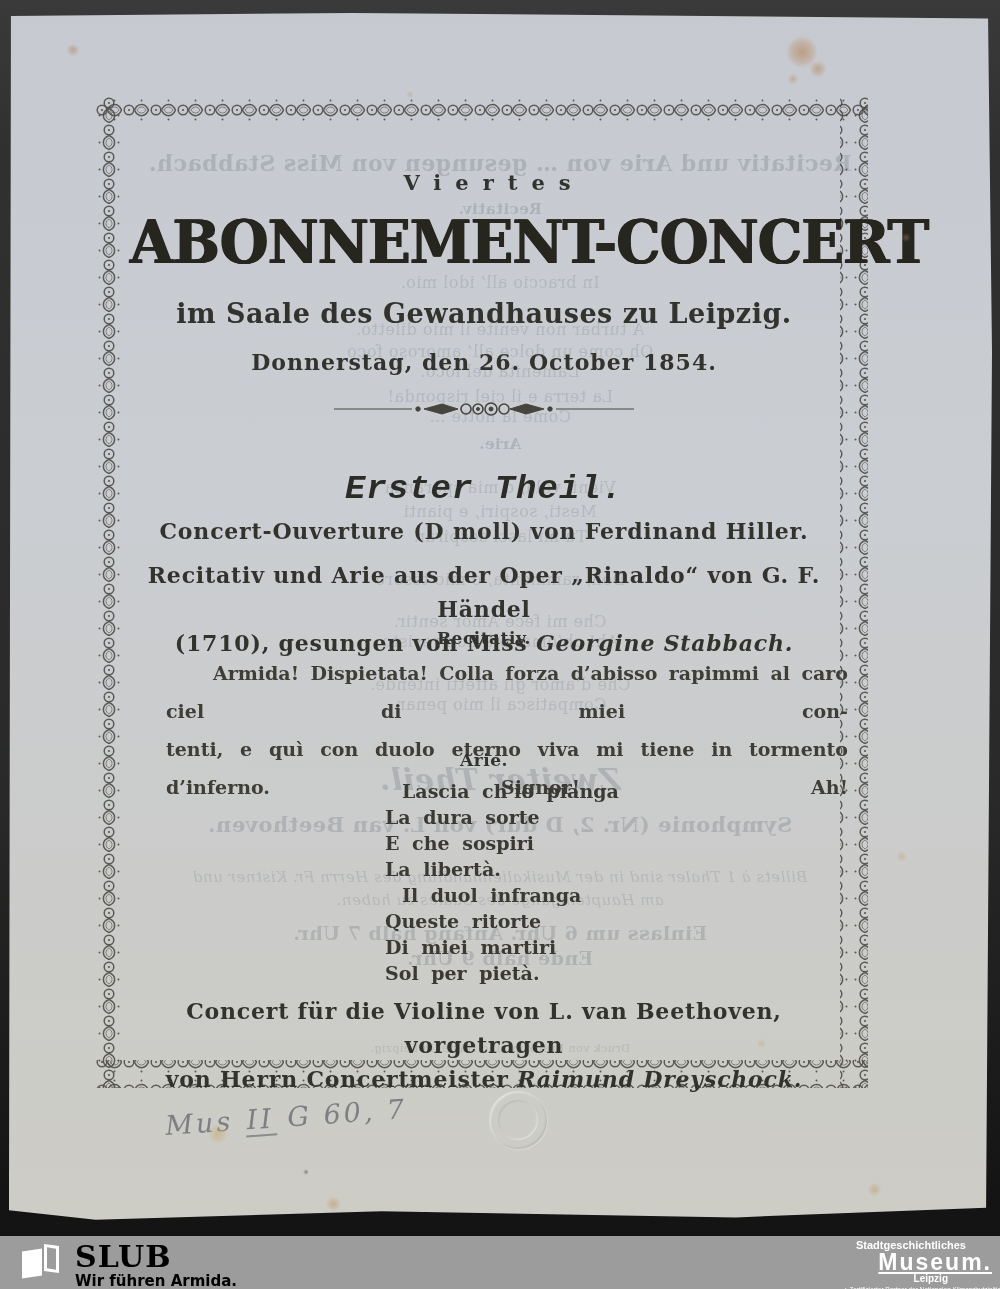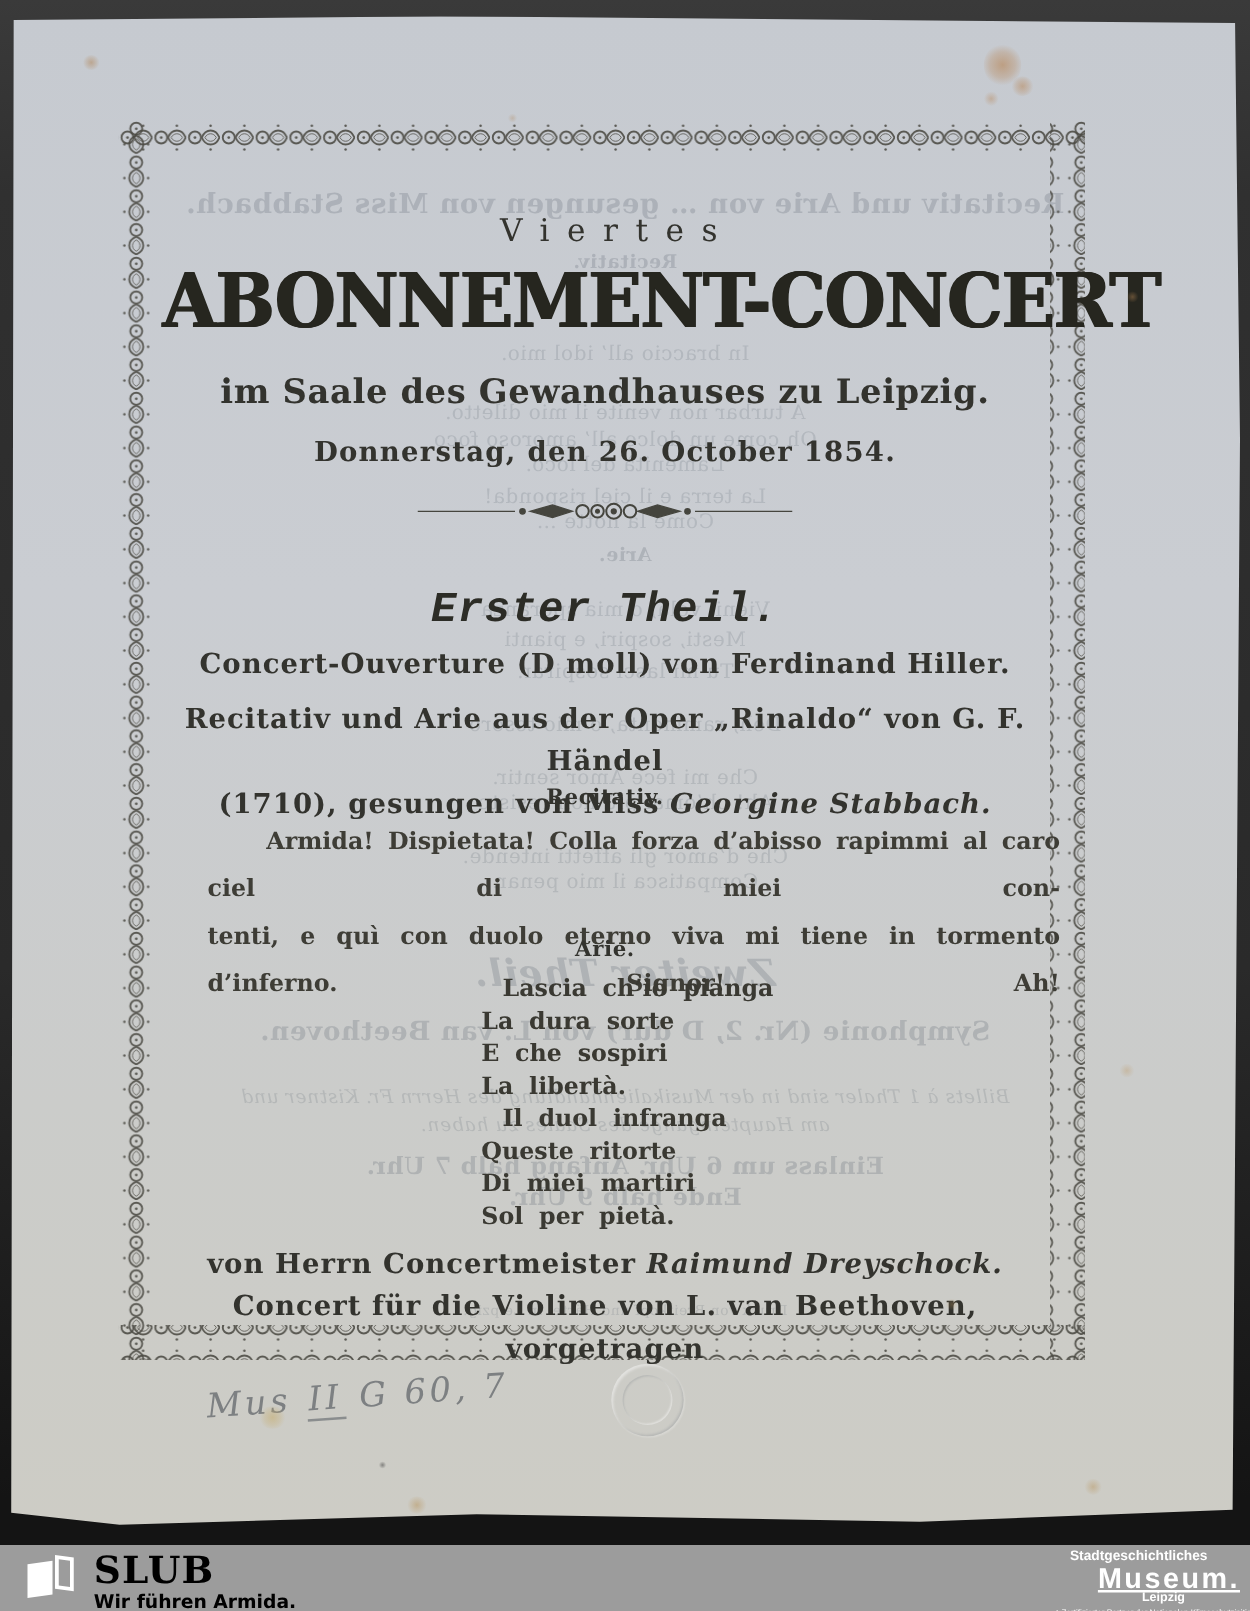--- a/index.html
+++ b/index.html
@@ -20,21 +20,21 @@
   .frame { position:absolute; left:88px; top:83px; width:773px; height:992px; }
   
   .bleed-line {
     position:absolute; left:493px; transform:translateX(-50%) scaleX(-1);
     color:rgba(96,103,114,0.20); white-space:nowrap; filter:blur(0.3px);
     font-family:"DejaVu Serif", serif; letter-spacing:0.5px;
   }
   
   .content { position:absolute; left:123px; top:133px; width:708px; color:#33332e; }
   .c { position:absolute; left:0; width:100%; text-align:center; }
-  .series { font-size:25px; font-weight:normal; letter-spacing:14px; margin-left:10px; }
+  .series { font-size:21px; font-weight:bold; letter-spacing:14px; margin-left:10px; }
   .maintitle {
     font-size:56px; font-weight:bold; letter-spacing:-1px; color:#26261f;
     transform:scaleY(1.08); text-shadow:0.7px 0 #26261f,-0.7px 0 #26261f;
     white-space:nowrap;
   }
   .venue { font-size:27px; font-weight:bold; letter-spacing:0.5px; }
   .dateline { font-size:22px; font-weight:bold; letter-spacing:1px; }
   .part-heading { font-size:34px; font-weight:bold; font-style:italic; letter-spacing:1px; color:#2c2c26; }
   .prog { font-size:22px; font-weight:bold; letter-spacing:0.8px; line-height:34px; }
   .small-label { font-size:17px; font-weight:bold; letter-spacing:0.5px; }
@@ -193,22 +193,22 @@
         <div class="vline">La dura sorte</div>
         <div class="vline">E che sospiri</div>
         <div class="vline">La libertà.</div>
         <div class="vline indent">Il duol infranga</div>
         <div class="vline">Queste ritorte</div>
         <div class="vline">Di miei martiri</div>
         <div class="vline">Sol per pietà.</div>
       </div>
 
       <div class="c prog" style="top:848px;">
+        <div>Concert für die Violine von L. van Beethoven, vorgetragen</div>
         <div><span>von Herrn Concertmeister </span><span class="emph">Raimund Dreyschock.</span></div>
-        <div>Concert für die Violine von L. van Beethoven, vorgetragen</div>
       </div>
     </div>
 
     <div class="stamp">
         <div class="inner"></div>
       </div>
 
     <div class="pencil">
       <span>Mus</span>
       <span class="und">II</span>

